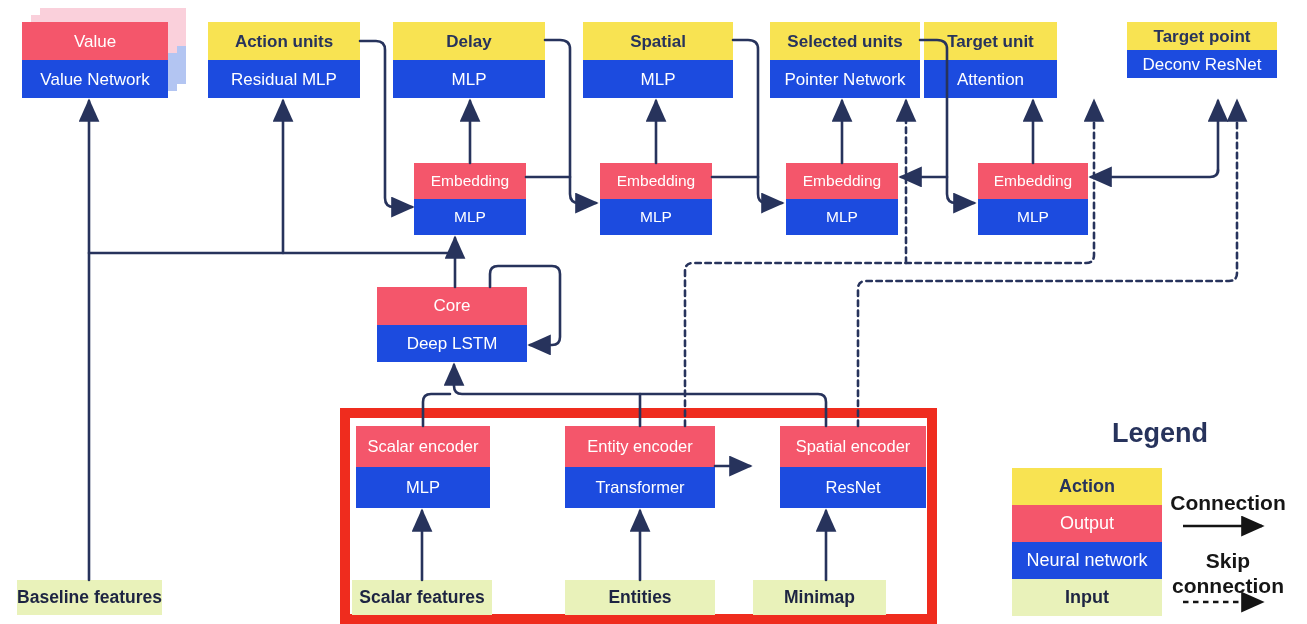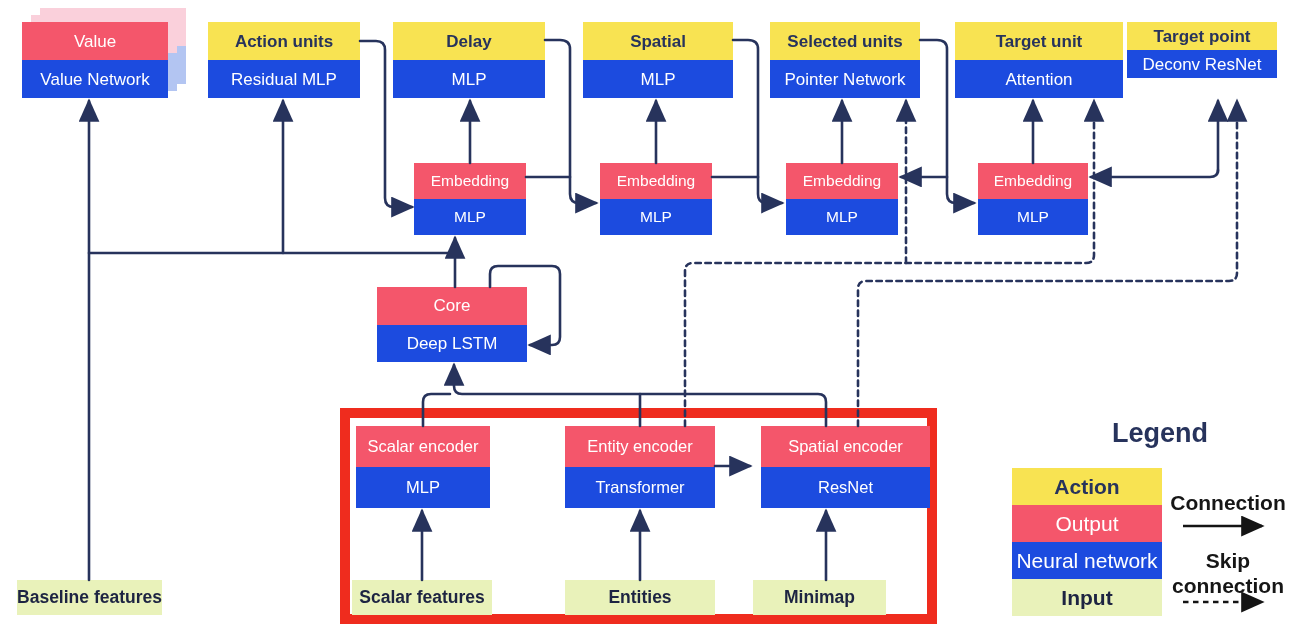--- a/index.html
+++ b/index.html
@@ -19,21 +19,21 @@
   .ghost{position:absolute;display:flex;flex-direction:column;}
   .ghost .g-top{flex:1;background:#FAD0DB;}
   .ghost .g-bot{flex:1;background:#B3C5F2;}
   #redbox{position:absolute;left:340px;top:408px;width:597px;height:216px;
           border:10px solid #EF2C1E;box-sizing:border-box;}
   svg{position:absolute;left:0;top:0;}
   .legend-title{position:absolute;left:1080px;top:418px;width:160px;text-align:center;
                 color:#27335C;font-size:27px;font-weight:600;}
   .legend-swatch{position:absolute;left:1012px;width:150px;height:37px;
                  display:flex;align-items:center;justify-content:center;
-                 font-size:21px;font-weight:600;}
+                 font-size:18px;font-weight:600;}
   .lg-action{top:468px;background:#F8E352;color:#27335C;}
   .lg-output{top:505px;background:#F4566B;color:#fff;font-weight:500;}
   .lg-network{top:542px;background:#1C4BDF;color:#fff;font-weight:500;}
   .lg-input{top:579px;background:#E9F2BA;color:#1d2442;}
   .legend-conn{position:absolute;left:1166px;width:124px;text-align:center;
                color:#161616;font-size:21px;font-weight:600;line-height:25px;}
 </style>
 </head>
 <body>
 
@@ -64,21 +64,21 @@
     <div class="half blue">MLP</div>
   </div>
   <div class="block" style="left:583px;top:22px;width:150px;height:76px;">
     <div class="half yellow">Spatial</div>
     <div class="half blue">MLP</div>
   </div>
   <div class="block" style="left:770px;top:22px;width:150px;height:76px;">
     <div class="half yellow">Selected units</div>
     <div class="half blue">Pointer Network</div>
   </div>
-  <div class="block" style="left:955px;top:22px;width:168px;height:76px;">
+  <div class="block" style="left:924px;top:22px;width:133px;height:76px;">
     <div class="half yellow">Target unit</div>
     <div class="half blue">Attention</div>
   </div>
   <div class="block" style="left:1127px;top:22px;width:150px;height:56px;">
     <div class="half yellow">Target point</div>
     <div class="half blue">Deconv ResNet</div>
   </div>
 
   <div class="block emb" style="left:414px;top:163px;width:112px;height:72px;">
     <div class="half pink">Embedding</div>
@@ -103,21 +103,21 @@
   </div>
 
   <div class="block enc" style="left:356px;top:426px;width:134px;height:82px;">
     <div class="half pink">Scalar encoder</div>
     <div class="half blue">MLP</div>
   </div>
   <div class="block enc" style="left:565px;top:426px;width:150px;height:82px;">
     <div class="half pink">Entity encoder</div>
     <div class="half blue">Transformer</div>
   </div>
-  <div class="block enc" style="left:761px;top:426px;width:169px;height:82px;">
+  <div class="block enc" style="left:780px;top:426px;width:146px;height:82px;">
     <div class="half pink">Spatial encoder</div>
     <div class="half blue">ResNet</div>
   </div>
 
   <div class="input-box" style="left:17px;top:580px;width:145px;">Baseline features</div>
   <div class="input-box" style="left:352px;top:580px;width:140px;">Scalar features</div>
   <div class="input-box" style="left:565px;top:580px;width:150px;">Entities</div>
   <div class="input-box" style="left:753px;top:580px;width:133px;">Minimap</div>
 
   <svg width="1307" height="624" viewBox="0 0 1307 624">

